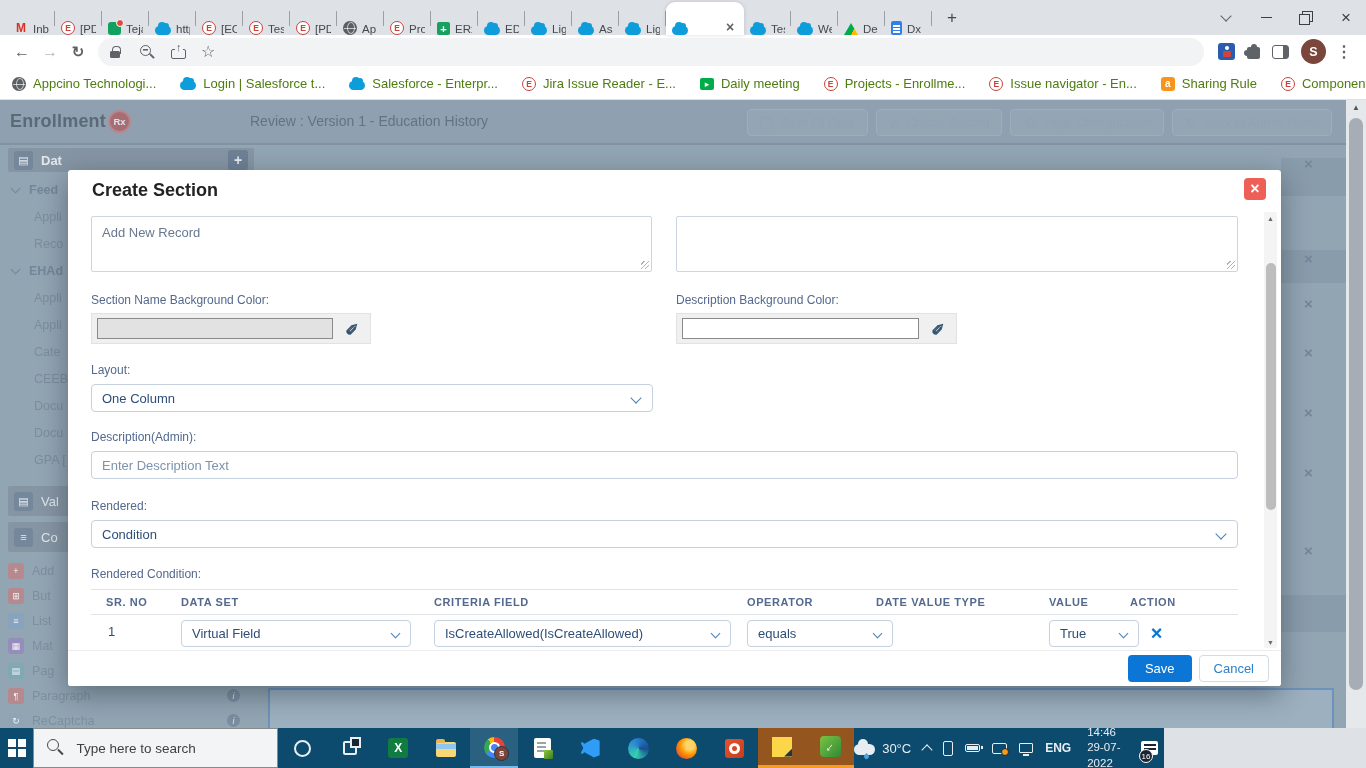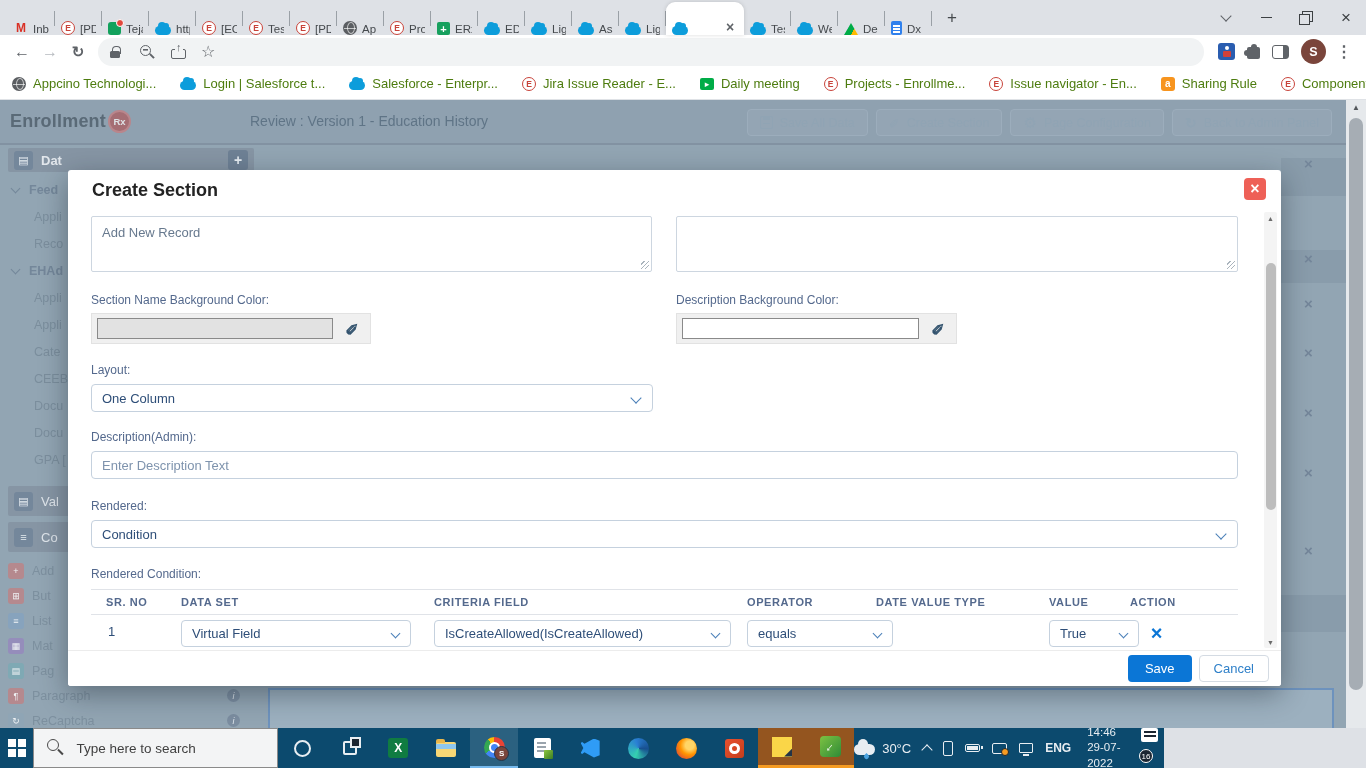--- a/index.html
+++ b/index.html
@@ -257,21 +257,21 @@
   .phone-icon{width:10px;height:15px;border:1.6px solid #e9eef2;border-radius:2px}
   .battery-icon{width:15px;height:8px;border:1.6px solid #e9eef2;border-radius:2px;position:relative}
   .battery-icon::before{content:"";position:absolute;right:-4px;top:1px;width:2px;height:3px;background:#e9eef2}
   .battery-icon::after{content:"";position:absolute;inset:1px;background:#e9eef2}
   .cast-icon{width:15px;height:11px;border:1.6px solid #e9eef2;border-radius:2px;position:relative}
   .cast-icon::after{content:"";position:absolute;right:-3px;bottom:-3px;width:6px;height:6px;background:#f59b22;border-radius:50%;border:1px solid #1b2531}
   .network-icon{width:14px;height:10px;border:1.6px solid #e9eef2;border-radius:1px;position:relative}
   .network-icon::after{content:"";position:absolute;left:3px;right:3px;bottom:-4px;height:1.6px;background:#e9eef2}
   .tb-lang{font-size:12px;font-weight:600}
   .tb-clock{display:flex;flex-direction:column;align-items:flex-start;line-height:1.35;font-size:11.5px;padding:0 4px}
-  .tb-notif{position:relative;width:26px;height:40px;display:flex;justify-content:center}
+  .tb-notif{position:relative;width:26px;height:40px;display:flex;align-items:center;justify-content:center}
   .notification-icon{width:17px;height:14px;background:#fff;border-radius:2px;position:relative}
   .notification-icon::before{content:"";position:absolute;left:2.5px;top:3px;right:2.5px;height:1.5px;background:#1b2531;box-shadow:0 4px 0 #1b2531}
   .notif-badge{position:absolute;left:-2px;bottom:5px;width:14px;height:14px;border-radius:50%;background:#1b2531;border:1.5px solid #fff;color:#fff;font-size:8px;display:flex;align-items:center;justify-content:center}
 </style>
 </head>
 <body>
 
 <div class="screen">
 
   <div class="tabstrip">

